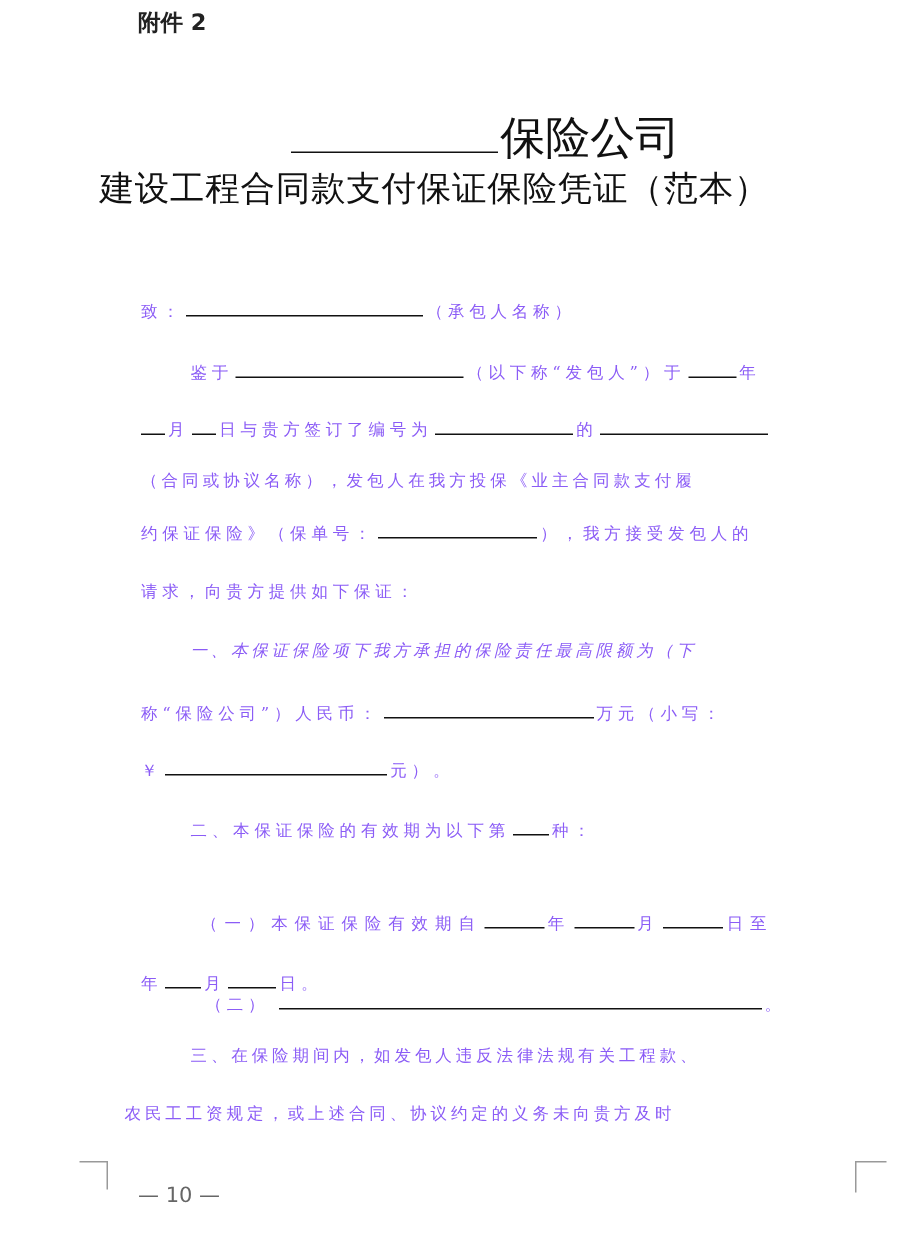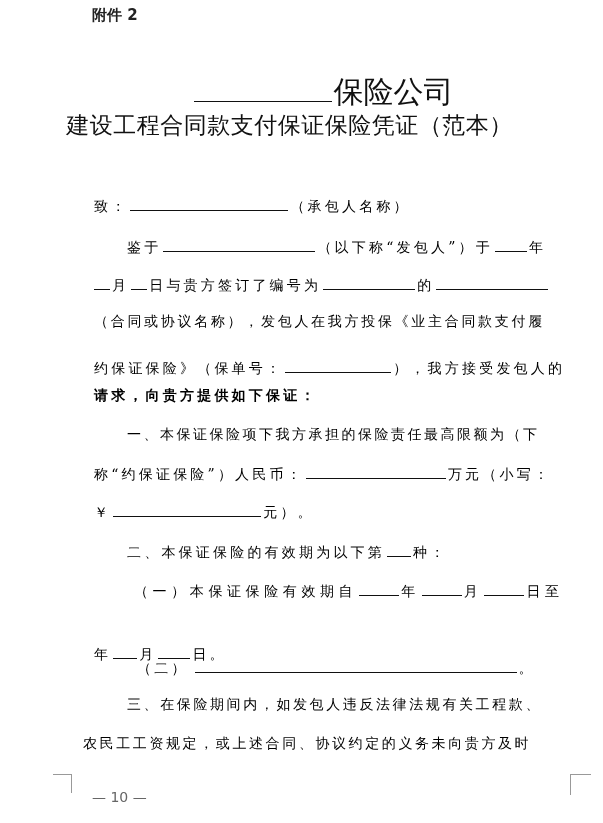--- a/index.html
+++ b/index.html
@@ -6,21 +6,21 @@
     body {
       width:603px; height:823px; background:#ffffff; position:relative; overflow:hidden;
       font-family: "DejaVu Serif", "Liberation Serif", serif; color:#111;
     }
     .abs { position:absolute; white-space:nowrap;padding-left:22px; }
     .attach { left:70px; top:6px; font-family:"DejaVu Sans","Liberation Sans",sans-serif; font-size:15px; font-weight:bold; color:#222; }
     .title1 { left:0; width:603px; top:72px; text-align:center; font-family:"DejaVu Sans","Liberation Sans",sans-serif; font-size:30px; }
     .title2 { left:0; width:535px; top:110px; text-align:center; font-family:Liberation Mono, monospace; font-size:23px; letter-spacing:0.5px; }
     .blank { display:inline-block; border-bottom:1.3px solid #111; height:18px; vertical-align:baseline; margin:0 2px; }
     .t-blank { display:inline-block; border-bottom:1.5px solid #111; width:138px; height:22px; vertical-align:baseline; margin-right:2px; }
-    .line { font-size:14px; letter-spacing:3.2px; line-height:24px; color:#000000; }
+    .line { font-size:11px; letter-spacing:3.2px; line-height:24px; color:#8b5cf6; }
     .corner { position:absolute; border-color:#999; border-style:solid; width:18px; height:18px; }
     .pagenum { left:70px; top:789px; font-family:"DejaVu Sans","Liberation Sans",sans-serif; font-size:14px; color:#666; }
   </style>
 </head>
 <body>
 
 <div class="abs attach">附件 2</div>
 
 <div class="abs title1">
   <span class="t-blank"></span><span>保险公司</span>
@@ -34,41 +34,41 @@
 <div class="abs line" style="left:105px; top:233px;text-align:right;">
   <span>鉴于</span><span class="blank" style="width:152px"></span><span>（以下称“发包人”）于</span><span class="blank" style="width:32px"></span><span>年</span>
 </div>
 
 <div class="abs line" style="left:72px; top:271px;">
   <span class="blank" style="width:16px;margin-left:0"></span><span>月</span><span class="blank" style="width:16px"></span><span>日与贵方签订了编号为</span><span class="blank" style="width:92px"></span><span>的</span><span class="blank" style="width:112px"></span>
 </div>
 
 <div class="abs line" style="left:72px; top:309px; letter-spacing:2.7px;">（合同或协议名称），发包人在我方投保《业主合同款支付履</div>
 
-<div class="abs line" style="left:72px; top:354px;">
+<div class="abs line" style="left:72px; top:340px;">
   <span>约保证保险》（保单号：</span><span class="blank" style="width:106px"></span><span>），我方接受发包人的</span>
 </div>
 
-<div class="abs line" style="left:72px; top:383px;font-weight:bold;">请求，向贵方提供如下保证：</div>
+<div class="abs line" style="left:72px; top:383px;">请求，向贵方提供如下保证：</div>
 
-<div class="abs line" style="left:105px; top:422px; letter-spacing:2.5px;">一、本保证保险项下我方承担的保险责任最高限额为（下</div>
+<div class="abs line" style="left:105px; top:422px; letter-spacing:2.5px;font-style:italic;">一、本保证保险项下我方承担的保险责任最高限额为（下</div>
 
 <div class="abs line" style="left:72px; top:460px;">
-  <span>称“约保证保险”）人民币：</span><span class="blank" style="width:140px"></span><span>万元（小写：</span>
+  <span>称“保险公司”）人民币：</span><span class="blank" style="width:140px"></span><span>万元（小写：</span>
 </div>
 
 <div class="abs line" style="left:72px; top:498px;">
   <span>￥</span><span class="blank" style="width:148px"></span><span>元）。</span>
 </div>
 
 <div class="abs line" style="left:105px; top:538px;">
   <span>二、本保证保险的有效期为以下第</span><span class="blank" style="width:24px"></span><span>种：</span>
 </div>
 
-<div class="abs line" style="left:112px; top:577px; letter-spacing:4.6px;">
+<div class="abs line" style="left:112px; top:600px; letter-spacing:4.6px;">
   <span>（一）本保证保险有效期自</span><span class="blank" style="width:40px"></span><span>年</span><span class="blank" style="width:40px"></span><span>月</span><span class="blank" style="width:40px"></span><span>日至</span>
 </div>
 
 <div class="abs line" style="left:72px; top:616px;margin-top:24px;">
   <span>年</span><span class="blank" style="width:24px"></span><span>月</span><span class="blank" style="width:32px"></span><span>日。</span>
 </div>
 
 <div class="abs line" style="left:115px; top:654px;">
   <span>（二）</span><span class="blank" style="width:322px;margin-left:6px"></span><span>。</span>
 </div>

